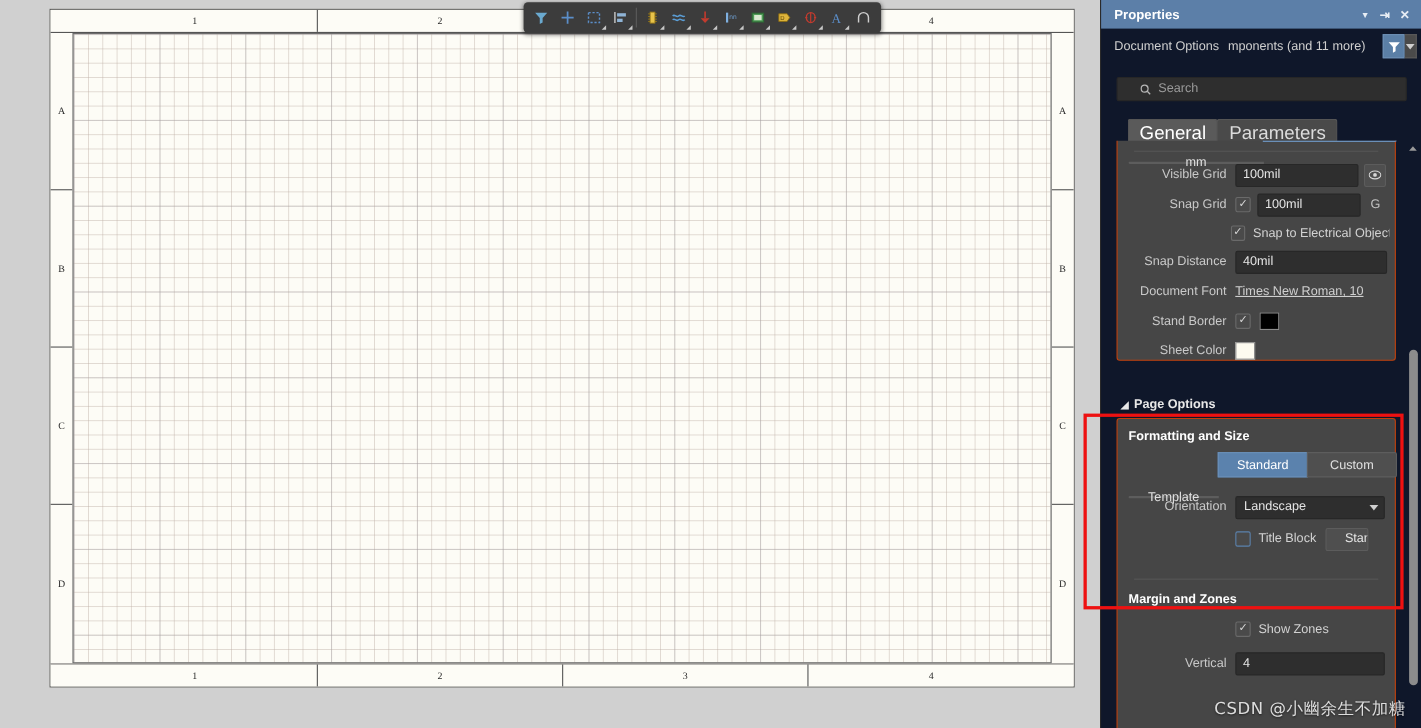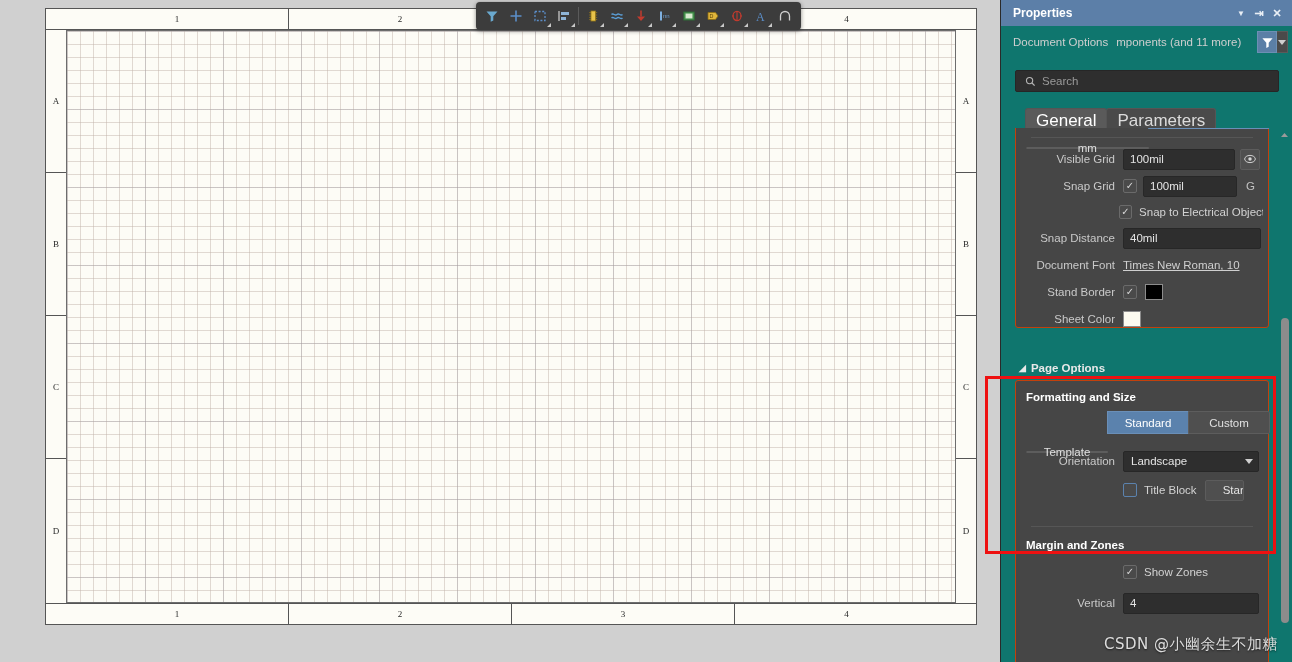--- a/index.html
+++ b/index.html
@@ -63,21 +63,21 @@
   .tb-btn.hasmenu::after {
     content: ""; position: absolute; right: 1px; bottom: 1px;
     border-left: 4px solid transparent;
     border-bottom: 4px solid #c8c8c8;
   }
   .tb-sep { width: 1px; height: 18px; background: #5a5a5a; margin: 0 2px; }
 
   
   #panel {
     position: absolute; right: 0; top: 0; width: 292px; height: 662px;
-    background: #0f766e;
+    background: #0f172a;
     border-left: 1px solid #2a2a2a;
     color: #d6d6d6; font-size: 11.5px;
   }
   #panel-title {
     height: 26px; background: #5c7fa8;
     display: flex; align-items: center;
     padding: 0 6px 0 12px;
     color: #ffffff; font-size: 12px; font-weight: bold;
   }
   #panel-title .spacer { flex: 1; }
@@ -95,21 +95,21 @@
   }
   .filter-drop {
     width: 14px; height: 22px; background: #4a4a4a; border: 1px solid #5a5a5a;
     border-left: none; display: flex; align-items: center; justify-content: center;
     color: #d0d0d0; font-size: 7px;
   }
 
   #search-box {
     position: absolute; left: 14px; top: 70px; width: 264px; height: 22px;
     background: #2e2e2e; border: 1px solid #262626; border-radius: 2px;
-    display: flex; align-items: center; padding: 0 9px; gap: 6px;
+    display: flex; align-items: center; padding: 0 20px; gap: 6px;
   }
   #search-box .ph { color: #9a9a9a; font-size: 11.5px; }
 
   #tabs {
     position: absolute; left: 24px; top: 108px;
     display: flex; align-items: flex-end;
   }
   .tab {
     height: 21px; padding: 12px 10px;
     display: flex; align-items: center;

